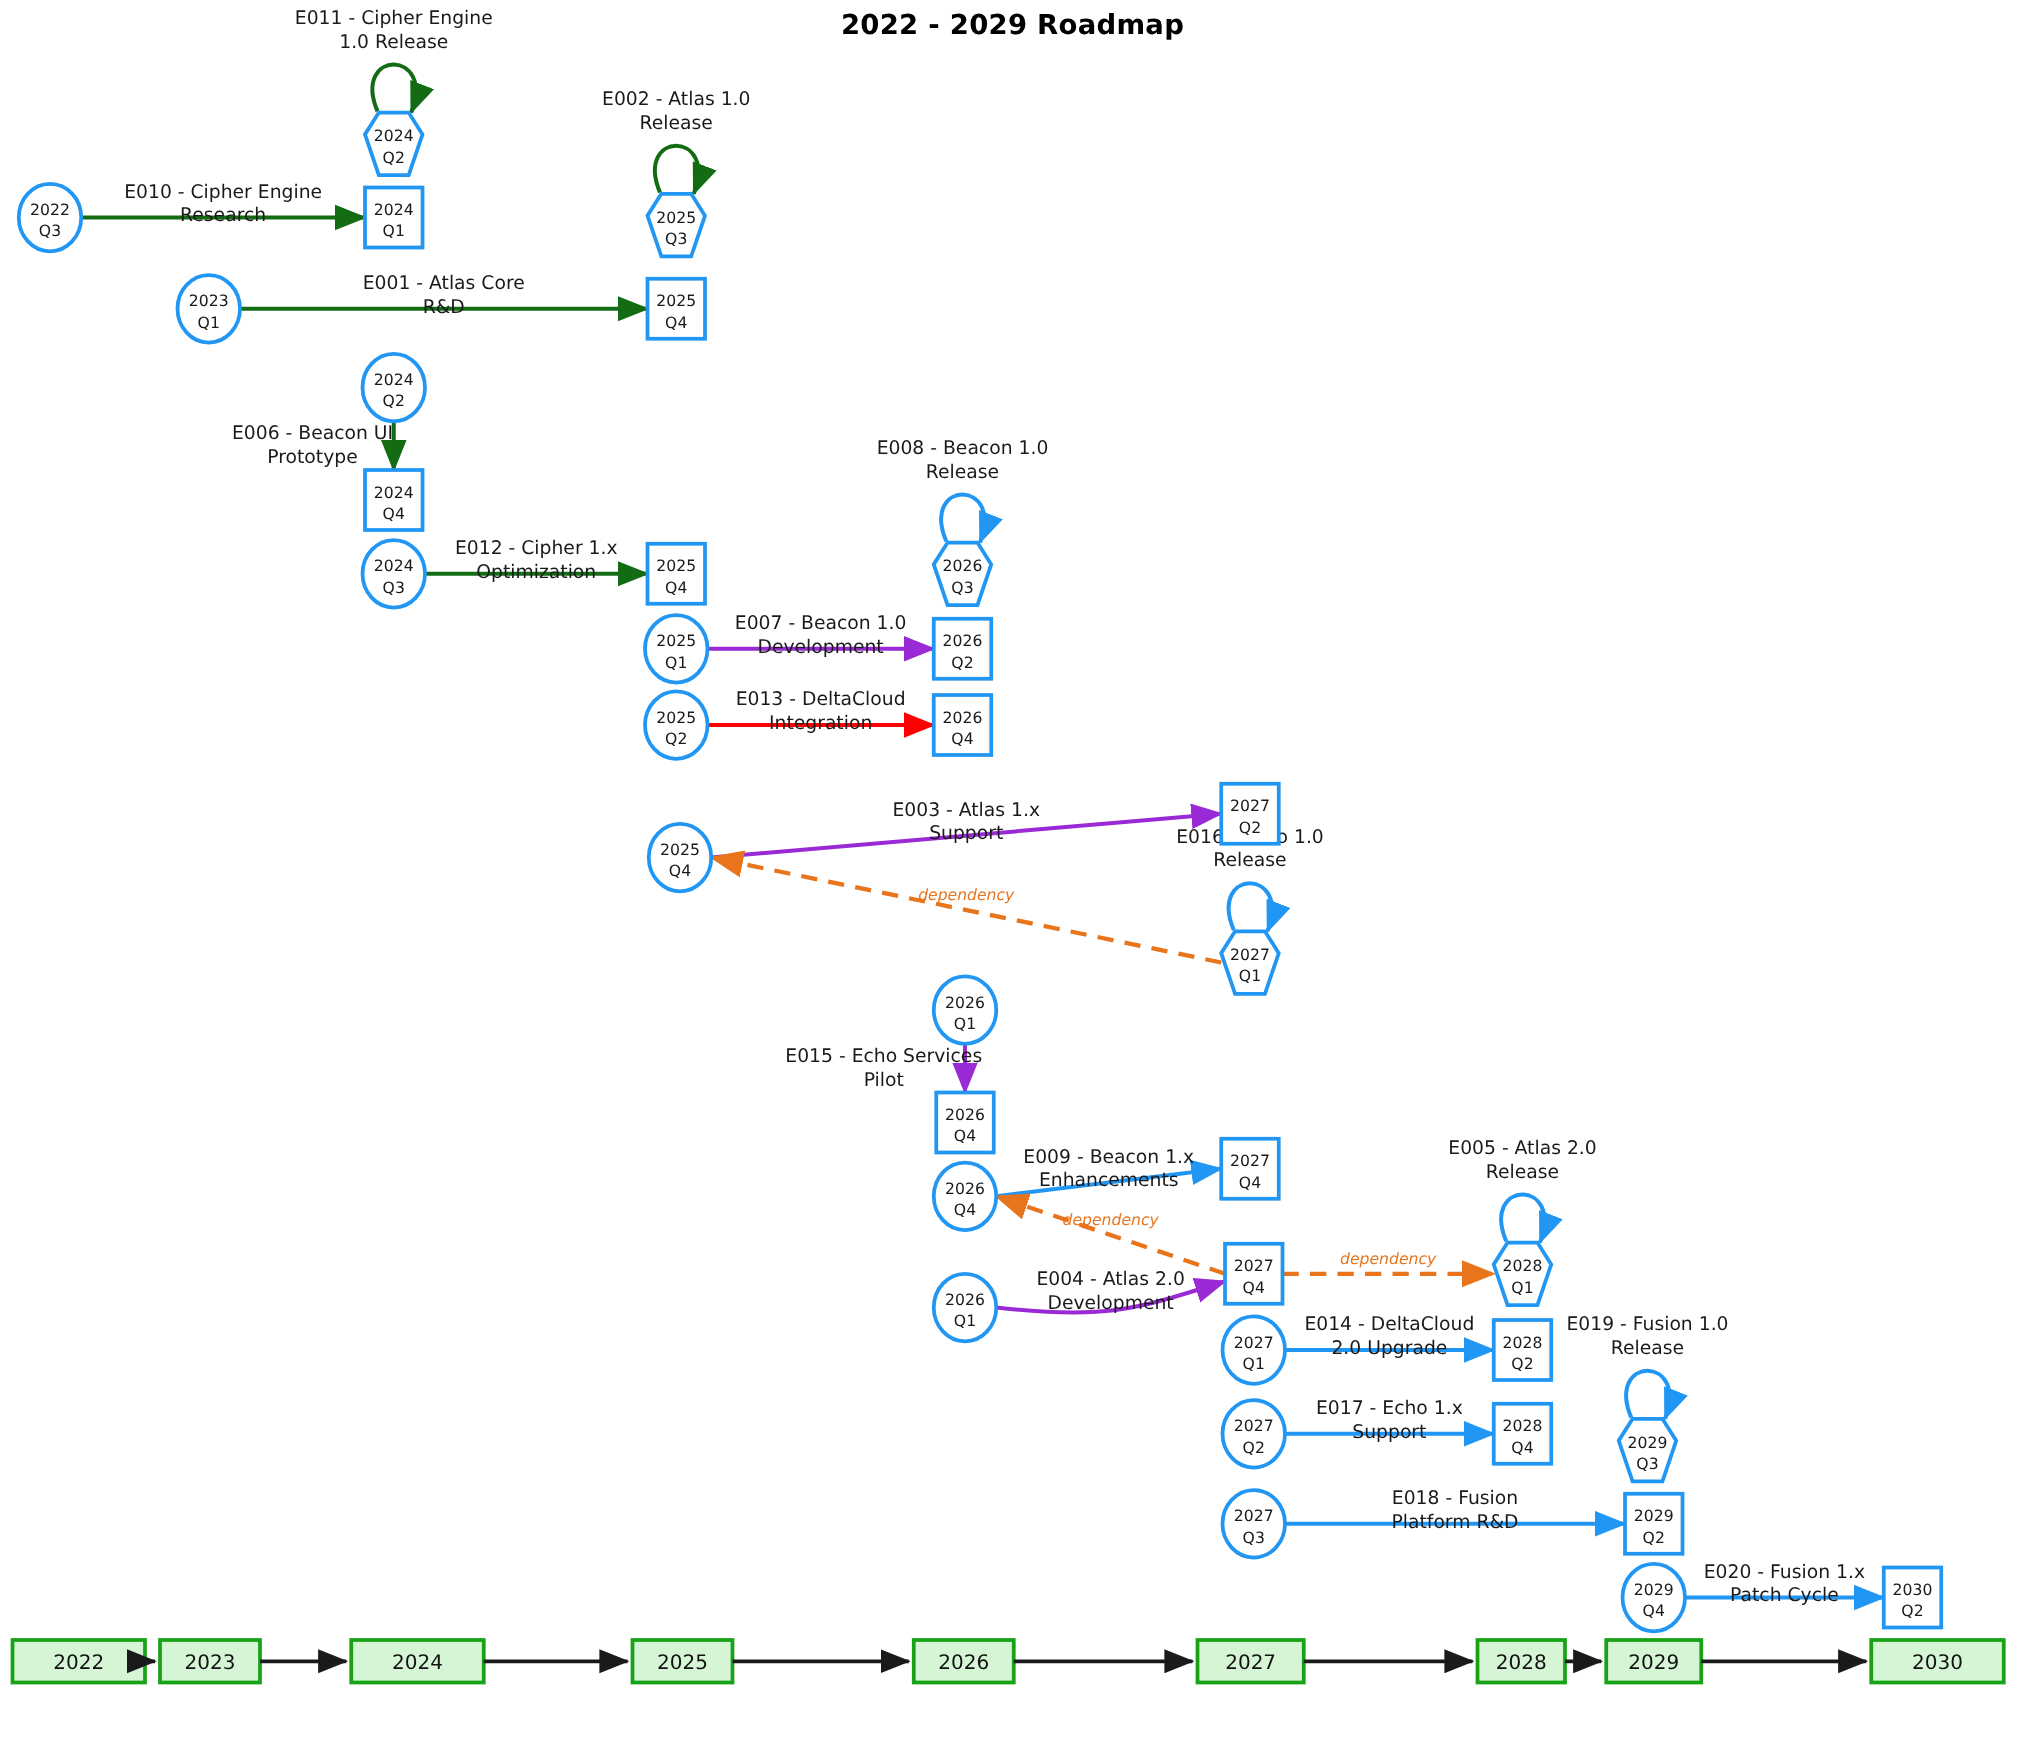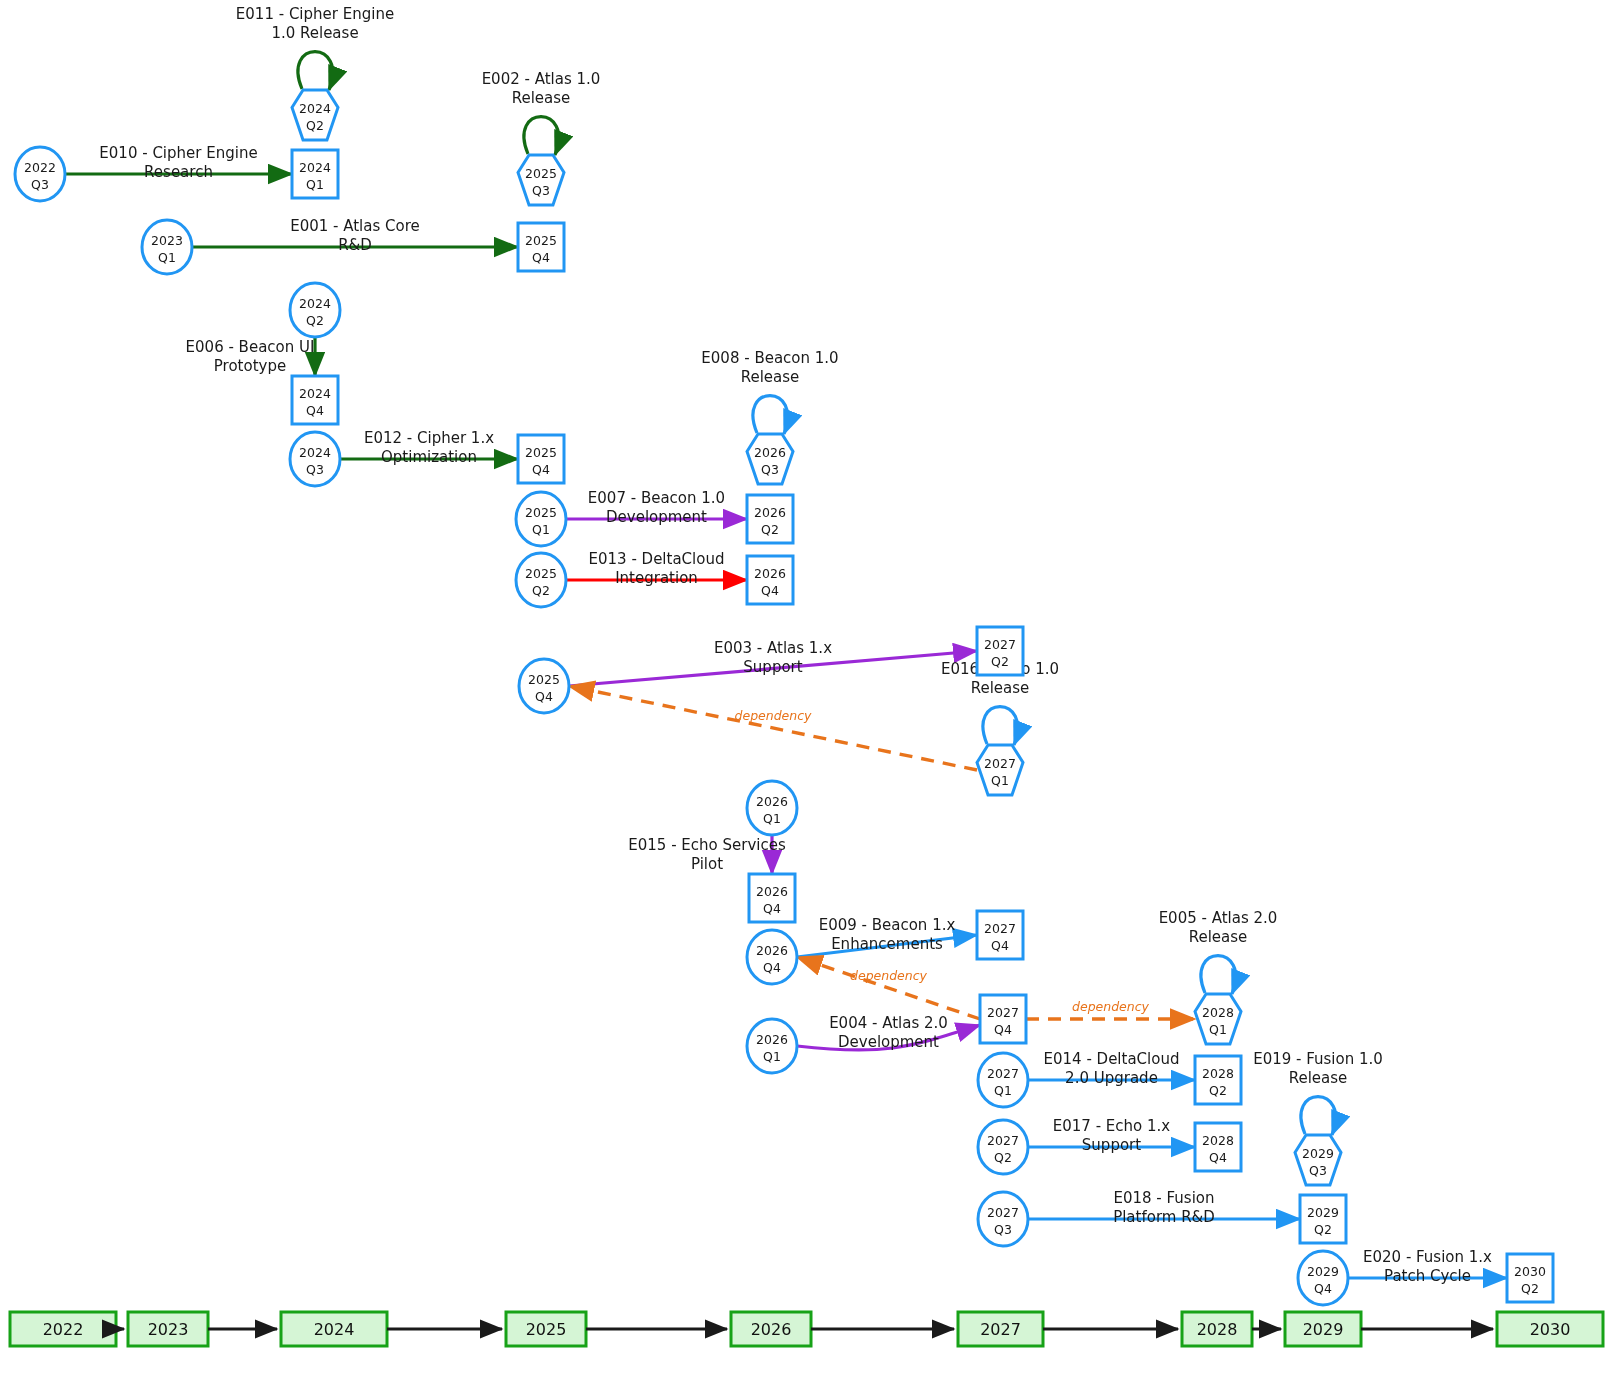--- a/index.html
+++ b/index.html
@@ -16,20 +16,21 @@
   .depLbl{font-family:"DejaVu Sans","Liberation Sans",sans-serif;font-size:12.5px;fill:#E8741C;text-anchor:middle;font-style:italic;}
   .tlLbl{font-family:"DejaVu Sans","Liberation Sans",sans-serif;font-size:16px;fill:#111;text-anchor:middle;}
   .shp{fill:#ffffff;stroke:#2196F3;stroke-width:3;}
   .tlbox{fill:#D5F5D5;stroke:#17A217;stroke-width:3;}
 </style>
 </head>
 <body>
 
 <div id="stage">
 
+  <div id="title">2022 - 2029 Roadmap</div>
 
   <svg id="canvas" viewBox="0 0 1620 1391" xmlns="http://www.w3.org/2000/svg">
     <defs>
       <marker id="ah-green" markerWidth="9" markerHeight="9" refX="7.5" refY="3.2" orient="auto">
         <path d="M0,0 L8,3.2 L0,6.4 z" fill="#136B13"></path>
       </marker>
       <marker id="ah-purple" markerWidth="9" markerHeight="9" refX="7.5" refY="3.2" orient="auto">
         <path d="M0,0 L8,3.2 L0,6.4 z" fill="#9A29D6"></path>
       </marker>
       <marker id="ah-blue" markerWidth="9" markerHeight="9" refX="7.5" refY="3.2" orient="auto">

